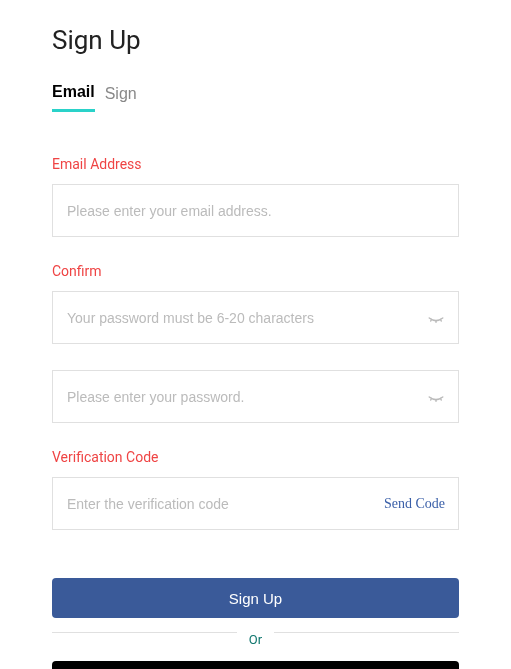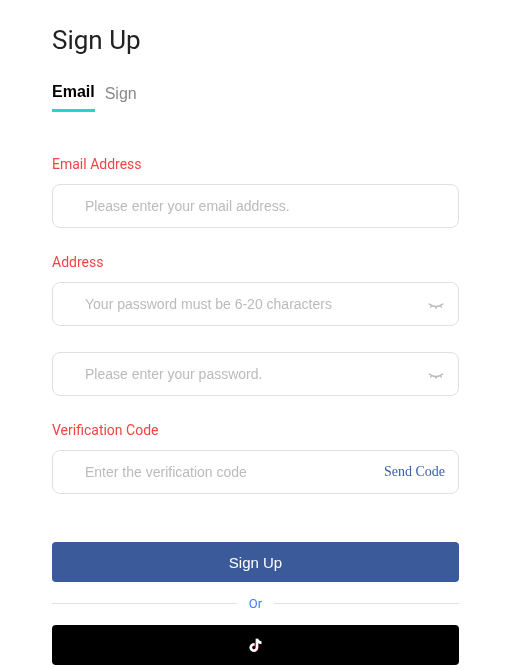--- a/index.html
+++ b/index.html
@@ -46,24 +46,24 @@
       color: #ef4444;
       margin-bottom: 12px;
       display: block;
     }
     .input-wrap {
       position: relative;
       width: 100%;
     }
     .text-input {
       width: 100%;
-      height: 44px;
-      padding: 0 32px;
+      height: 53px;
+      padding: 0 14px;
       border: 1px solid #e0e0e0;
-      border-radius: 8px;
+      border-radius: 0;
       font-size: 14px;
       color: #333;
       background: #fff;
     }
     .text-input::placeholder {
       color: #bbb;
     }
     .text-input.with-icon {
       padding-right: 44px;
     }
@@ -101,23 +101,22 @@
       background: #3a5a99;
       color: #fff;
       border: none;
       border-radius: 4px;
       font-size: 15px;
       cursor: pointer;
       margin-top: 22px;
     }
     .divider {
       display: flex;
-      align-items: center;
       margin: 14px 0;
-      color: #3b82f6;
+      color: #0f766e;
       font-size: 13px;
     }
     .divider::before,
     .divider::after {
       content: "";
       flex: 1;
       height: 1px;
       background: #e0e0e0;
     }
     .divider-text {
@@ -158,21 +157,21 @@
 </div>
 
 <div class="field-group">
   <label class="field-label">Email Address</label>
   <div class="input-wrap">
     <input type="text" class="text-input" placeholder="Please enter your email address." style="">
   </div>
 </div>
 
 <div class="field-group">
-  <label class="field-label">Address</label>
+  <label class="field-label">Confirm</label>
   <div class="input-wrap">
     <input type="password" class="text-input with-icon" placeholder="Your password must be 6-20 characters" style="">
     <span class="eye-icon">
       <svg width="18" height="18" viewBox="0 0 24 24" fill="none" stroke="currentColor" stroke-width="2" stroke-linecap="round">
         <path d="M3 12 q9 7 18 0"></path>
         <line x1="6" y1="14" x2="5" y2="16"></line>
         <line x1="12" y1="15.5" x2="12" y2="17.5"></line>
         <line x1="18" y1="14" x2="19" y2="16"></line>
       </svg>
     </span>

